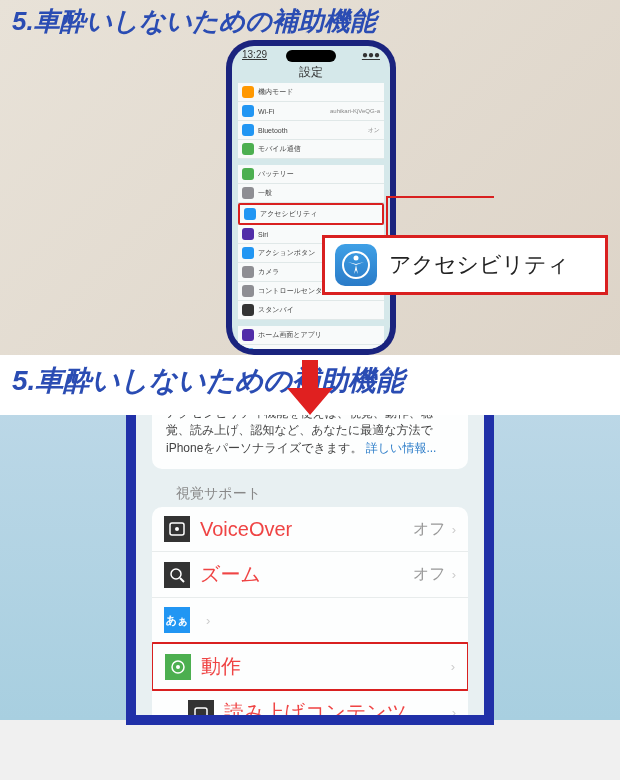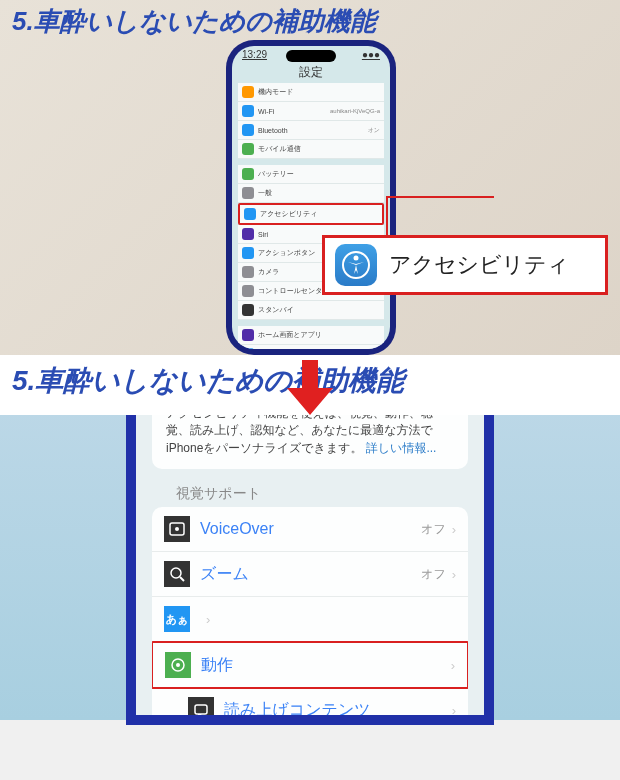--- a/index.html
+++ b/index.html
@@ -259,25 +259,25 @@
       height: 26px;
       border-radius: 0;
       margin-right: 10px;
       flex-shrink: 0;
       display: flex;
       align-items: center;
       justify-content: center;
     }
     .big-label {
       flex: 1;
+      font-size: 20px;
+      color: #ef4444;
+    }
+    .big-value {
       font-size: 16px;
-      color: #3b82f6;
-    }
-    .big-value {
-      font-size: 12px;
       color: #999;
       margin-right: 6px;
     }
     .chevron {
       color: #ccc;
       font-size: 13px;
     }
   </style>
 </head>
 <body>

